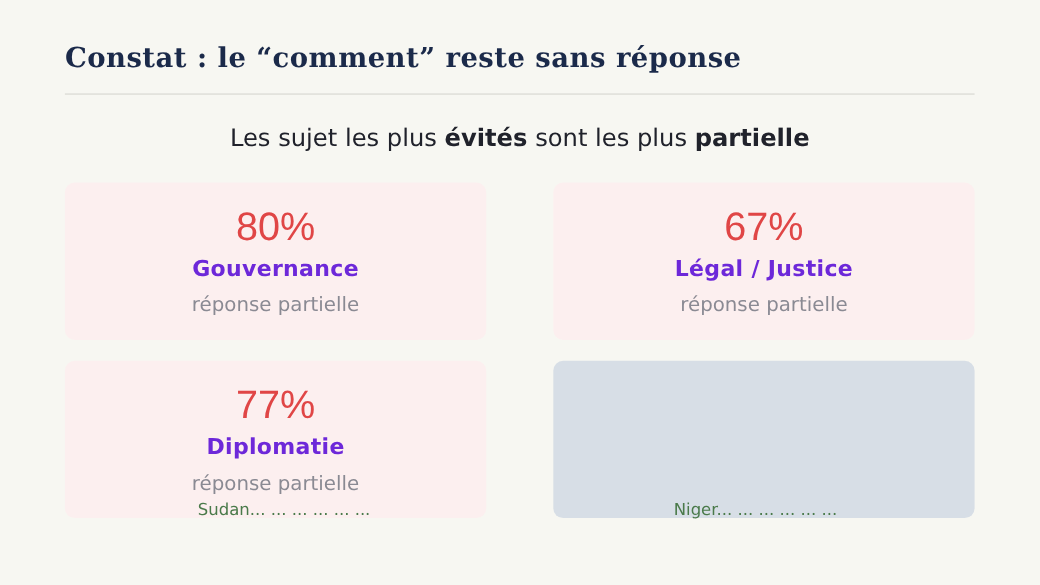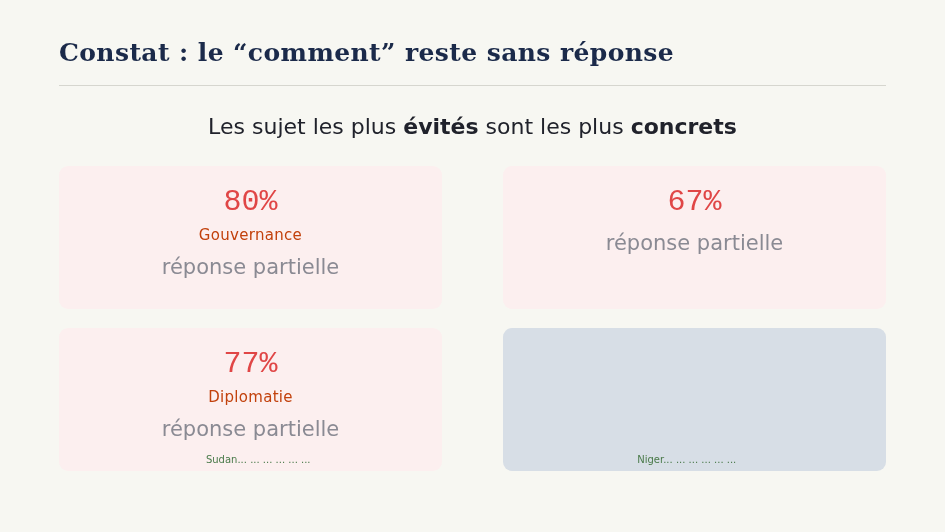--- a/index.html
+++ b/index.html
@@ -57,78 +57,79 @@
     border-radius: 9px;
     height: 143px;
     box-sizing: border-box;
     padding-top: 19px;
     text-align: center;
     overflow: hidden;
   }
   .card.pink { background: #fcefef; }
   .card.blue { background: #d7dee6; }
   .card-pct {
-    font-size: 30px;
+    font-size: 36px;
     color: #e04646;
-    font-family: Liberation Mono, monospace;
+    font-family: Liberation Sans, sans-serif;
     line-height: 1.15;
   }
   .card-label {
-    font-size: 15px;
-    font-weight: normal;
-    color: #c2410c;
+    font-size: 20px;
+    font-weight: bold;
+    color: #6d28d9;
     margin-top: 6px;
     letter-spacing: 0.3px;
   }
   .card-note {
-    font-size: 21px;
+    font-size: 18px;
     color: #8a8a93;
     margin-top: 11px;
     text-align: center;
   }
   .footnote-row {
     position: absolute;
     left: 59px;
     right: 59px;
     bottom: 0;
     display: grid;
     grid-template-columns: 1fr 1fr;
     column-gap: 30px;
-    font-size: 10px;
+    font-size: 15px;
     height: 22px;
     overflow: hidden;
   }
   .footnote {
     text-align: center;
     color: #4a7a4a;
     white-space: nowrap;
   }
 </style>
 </head>
 <body>
 
 <div class="slide">
 
   <h1 class="slide-title">Constat : le “comment” reste sans réponse</h1>
   <div class="title-rule"></div>
 
   <div class="subtitle">
-    <span>Les sujet les plus </span><b>évités</b><span> sont les plus </span><b>concrets</b>
+    <span>Les sujet les plus </span><b>évités</b><span> sont les plus </span><b>partielle</b>
   </div>
 
   <div class="cards">
 
     <div class="card pink">
       <div class="card-pct">80%</div>
       <div class="card-label">Gouvernance</div>
       <div class="card-note">réponse partielle</div>
     </div>
 
     <div class="card pink">
       <div class="card-pct">67%</div>
+      <div class="card-label">Légal / Justice</div>
       <div class="card-note">réponse partielle</div>
     </div>
 
     <div class="card pink">
       <div class="card-pct">77%</div>
       <div class="card-label">Diplomatie</div>
       <div class="card-note">réponse partielle</div>
     </div>
 
     <div class="card blue">

